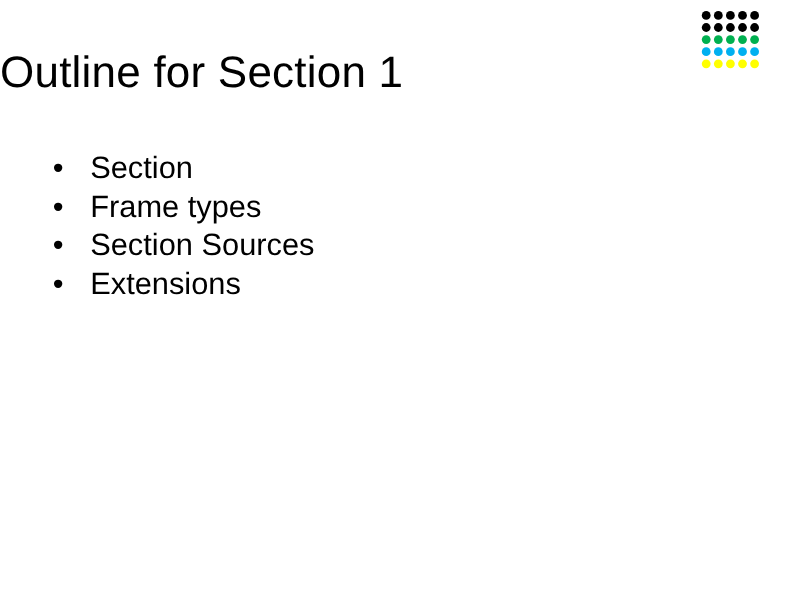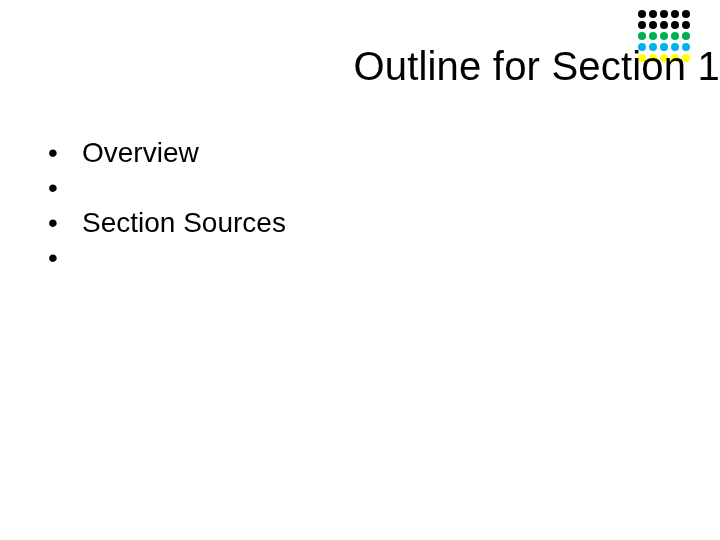--- a/index.html
+++ b/index.html
@@ -15,21 +15,21 @@
   .slide {
     position: relative;
     width: 720px;
     height: 540px;
   }
   .title {
     position: absolute;
     top: 44px;
     left: 0;
     width: 720px;
-    text-align: right;
+    text-align: left;
     font-size: 40px;
     font-weight: 400;
     letter-spacing: 0.2px;
   }
   .bullets {
     position: absolute;
     top: 135px;
     left: 48px;
   }
   .bullet-row {
@@ -102,27 +102,29 @@
         <div class="dot" style="background: rgb(255, 255, 0);"></div>
         <div class="dot" style="background: rgb(255, 255, 0);"></div>
       </div>
     </div>
 
   <div class="title">Outline for Section 1</div>
 
   <div class="bullets" id="bullets">
       <div class="bullet-row">
         <span class="bullet-dot">•</span>
-        <span>Overview</span>
+        <span>Section</span>
       </div>
       <div class="bullet-row">
         <span class="bullet-dot">•</span>
+        <span>Frame types</span>
       </div>
       <div class="bullet-row">
         <span class="bullet-dot">•</span>
         <span>Section Sources</span>
       </div>
       <div class="bullet-row">
         <span class="bullet-dot">•</span>
+        <span>Extensions</span>
       </div>
     </div>
 
 </div>
 
 </body></html>

